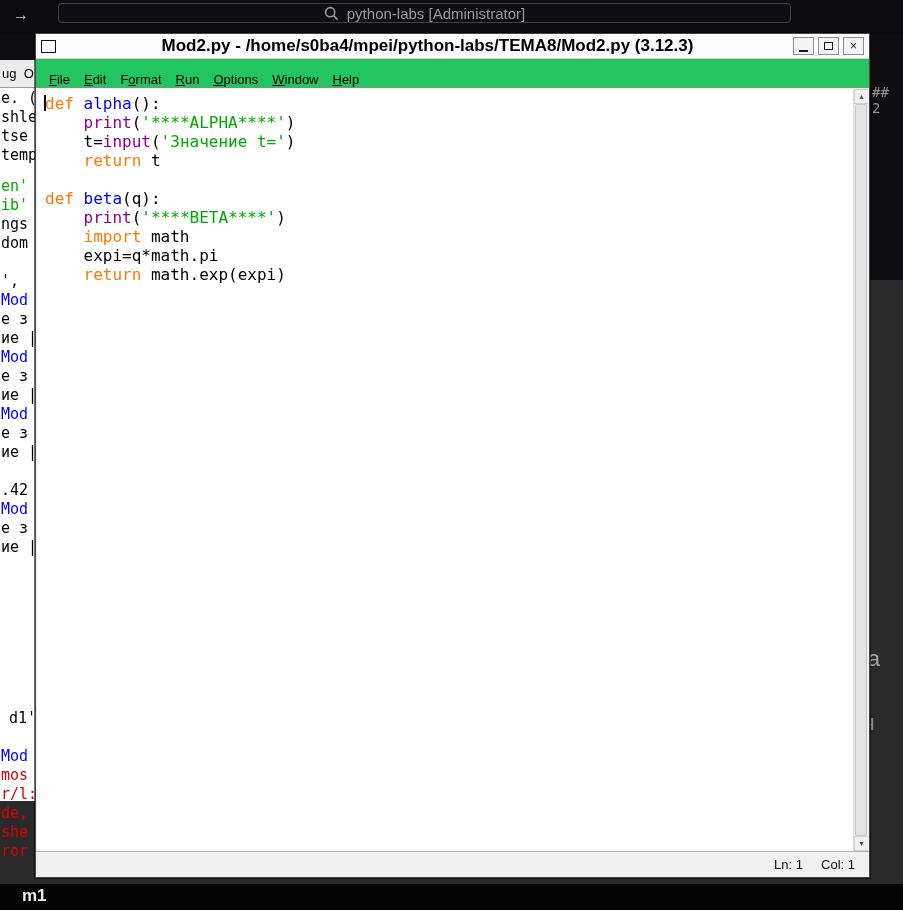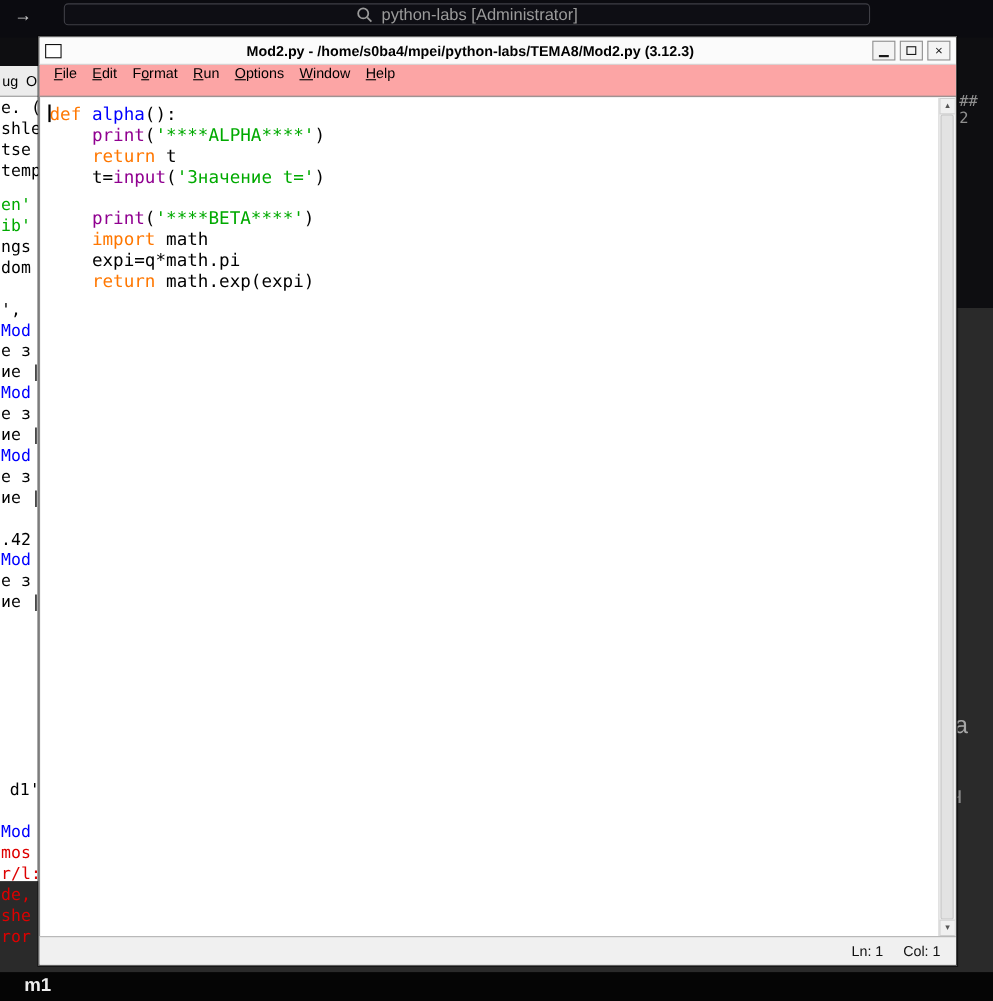--- a/index.html
+++ b/index.html
@@ -44,34 +44,34 @@
   .idle-window {
     position:absolute; left:35px; top:33px; width:835px; height:845px;
     background:#f0f0f0; border:1px solid #484848; box-shadow:0 0 0 1px rgba(0,0,0,.55);
   }
   .titlebar {
     height:25px; background:#fbfbfb; border-bottom:1px solid #d2d2d2;
     display:flex; align-items:center; padding:0 5px;
   }
   .win-icon { width:15px; height:13px; border:1px solid #111; background:#fff; margin-right:6px; }
   .win-icon .bar { height:3px; background:#111; width:100%; }
-  .title { flex:1; text-align:center; font-weight:bold; font-size:13px; color:#000; }
+  .title { flex:1; text-align:center; font-weight:bold; font-size:17px; color:#000; }
   .win-buttons { display:flex; gap:4px; }
   .win-btn {
     width:21px; height:18px; background:#f4f4f4; border:1px solid #8f8f8f;
     display:flex; align-items:center; justify-content:center;
     font-size:12px; line-height:1; color:#111; cursor:default; padding:0;
     font-family:"Liberation Sans",sans-serif;
   }
   .glyph-min { display:block; width:9px; height:2px; background:#1a1a1a; margin-top:9px; }
   .glyph-max { display:block; width:9px; height:8px; border:1.5px solid #1a1a1a; }
 
   .menubar {
-    height:29px; background:#fca5a5; border-bottom:1px solid #8a8a8a;
-    display:flex; align-items:flex-start; padding-left:6px; font-size:13px; color:#000;
+    height:29px; background:#22c55e; border-bottom:1px solid #8a8a8a;
+    display:flex; align-items:flex-end; padding-left:6px; font-size:13px; color:#000;
   }
   .menu-item { padding:0 7px; }
   .menu-item u { text-decoration:underline; }
 
   .editor { position:absolute; top:55px; left:1px; right:1px; bottom:26px; background:#ffffff; overflow:hidden; }
   .code {
     position:absolute; left:0; top:0; right:15px; bottom:0;
     padding:5px 0 0 8px; font-family:"DejaVu Sans Mono", monospace; font-size:16px;
   }
   .code-line { height:19px; line-height:19px; white-space:pre; }
@@ -185,23 +185,24 @@
         <span class="menu-item"><u>R</u>un</span>
         <span class="menu-item"><u>O</u>ptions</span>
         <span class="menu-item"><u>W</u>indow</span>
         <span class="menu-item"><u>H</u>elp</span>
       </div>
 
     <div class="editor">
       <div class="code" id="code">
           <div class="code-line"><span style="color: rgb(255, 119, 0);">def </span><span style="color: rgb(0, 0, 255);">alpha</span><span style="color: rgb(0, 0, 0);">():</span></div>
           <div class="code-line"><span style="color: rgb(0, 0, 0);">    </span><span style="color: rgb(144, 0, 144);">print</span><span style="color: rgb(0, 0, 0);">(</span><span style="color: rgb(0, 170, 0);">'****ALPHA****'</span><span style="color: rgb(0, 0, 0);">)</span></div>
+          <div class="code-line"><span style="color: rgb(0, 0, 0);">    t=</span><span style="color: rgb(144, 0, 144);">input</span><span style="color: rgb(0, 0, 0);">(</span><span style="color: rgb(0, 170, 0);">'Значение t='</span><span style="color: rgb(0, 0, 0);">)</span></div>
           <div class="code-line"><span style="color: rgb(0, 0, 0);">    </span><span style="color: rgb(255, 119, 0);">return</span><span style="color: rgb(0, 0, 0);"> t</span></div>
-          <div class="code-line"><span style="color: rgb(0, 0, 0);">    t=</span><span style="color: rgb(144, 0, 144);">input</span><span style="color: rgb(0, 0, 0);">(</span><span style="color: rgb(0, 170, 0);">'Значение t='</span><span style="color: rgb(0, 0, 0);">)</span></div>
           <div class="code-line">&nbsp;</div>
+          <div class="code-line"><span style="color: rgb(255, 119, 0);">def </span><span style="color: rgb(0, 0, 255);">beta</span><span style="color: rgb(0, 0, 0);">(q):</span></div>
           <div class="code-line"><span style="color: rgb(0, 0, 0);">    </span><span style="color: rgb(144, 0, 144);">print</span><span style="color: rgb(0, 0, 0);">(</span><span style="color: rgb(0, 170, 0);">'****BETA****'</span><span style="color: rgb(0, 0, 0);">)</span></div>
           <div class="code-line"><span style="color: rgb(0, 0, 0);">    </span><span style="color: rgb(255, 119, 0);">import</span><span style="color: rgb(0, 0, 0);"> math</span></div>
           <div class="code-line"><span style="color: rgb(0, 0, 0);">    expi=q*math.pi</span></div>
           <div class="code-line"><span style="color: rgb(0, 0, 0);">    </span><span style="color: rgb(255, 119, 0);">return</span><span style="color: rgb(0, 0, 0);"> math.exp(expi)</span></div>
         </div>
       <div class="caret"></div>
       <div class="scrollbar">
         <button class="sb-btn sb-up">
             <span>▲</span>
           </button>

